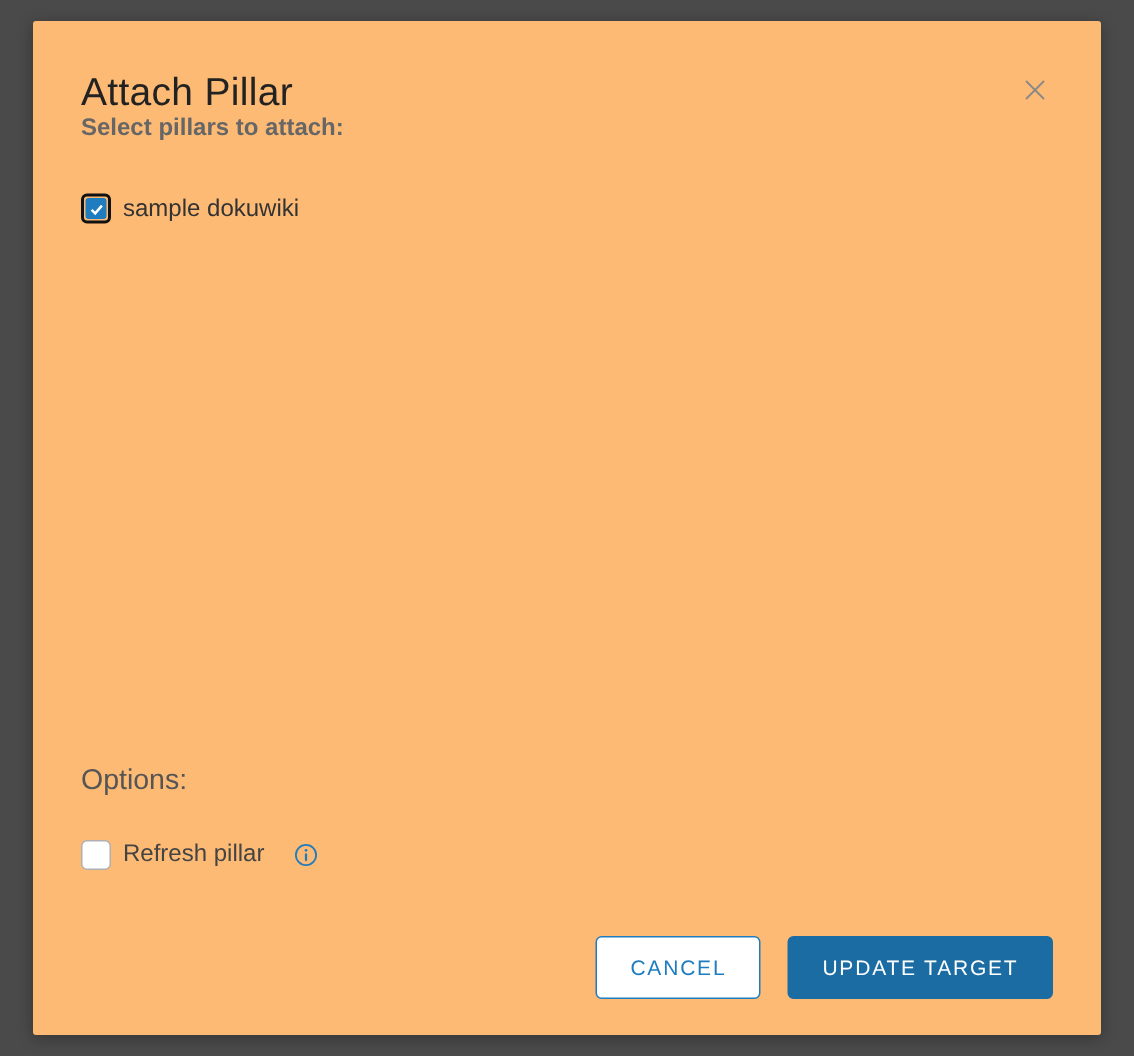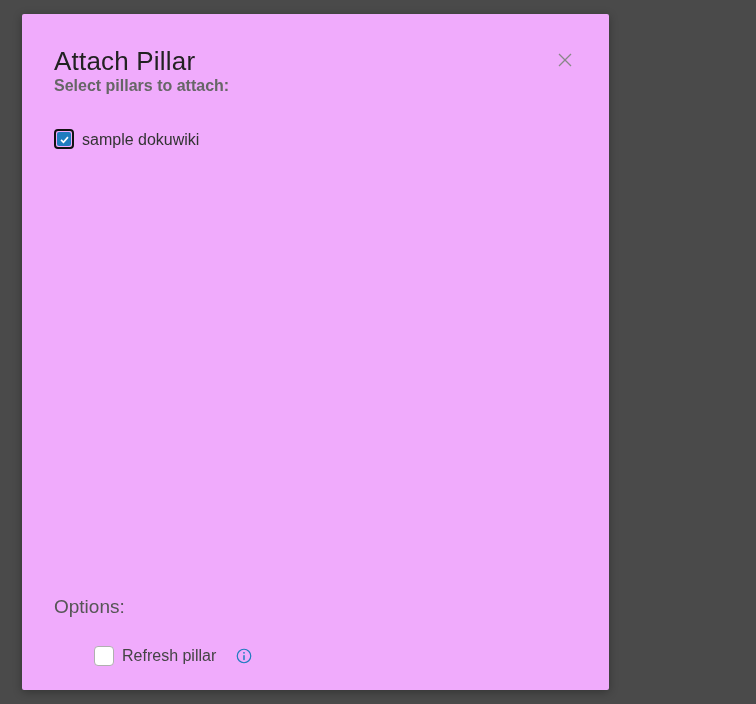--- a/index.html
+++ b/index.html
@@ -14,23 +14,23 @@
   .backdrop {
     position: relative;
     width: 756px;
     height: 704px;
     background: #4a4a4a;
   }
   .modal {
     position: absolute;
     left: 22px;
     top: 14px;
-    width: 587px;
+    width: 712px;
     height: 676px;
-    background: #f0abfc;
+    background: #fdba74;
     box-shadow: 0 2px 10px rgba(0,0,0,0.3);
     border-radius: 2px;
     box-sizing: border-box;
     padding: 28px 32px 24px 32px;
     display: flex;
     flex-direction: column;
   }
   .modal-header {
     display: flex;
     align-items: flex-start;
@@ -116,21 +116,20 @@
     flex: 1 1 auto;
   }
   .options-label {
     font-size: 19px;
     color: #555;
     margin-bottom: 28px;
   }
   .option-row {
     display: flex;
     align-items: center;
-    margin-left: 40px;
   }
   .option-row .item-label {
     color: #444;
   }
   .info-icon {
     margin-left: 18px;
     width: 20px;
     height: 20px;
     cursor: pointer;
     display: flex;
@@ -211,15 +210,19 @@
       <span class="item-label">Refresh pillar</span>
       <div class="info-icon">
         <svg viewBox="0 0 24 24">
           <circle cx="12" cy="12" r="9" fill="none" stroke="#1f7cbf" stroke-width="1.6"></circle>
           <circle cx="12" cy="7.8" r="1.2" fill="#1f7cbf"></circle>
           <rect x="11" y="10.5" width="2" height="7" rx="1" fill="#1f7cbf"></rect>
         </svg>
       </div>
     </div>
 
+    <div class="footer">
+      <div class="btn btn-secondary">CANCEL</div>
+      <div class="btn btn-primary">UPDATE TARGET</div>
+    </div>
 
   </div>
 </div>
 
 </body></html>

